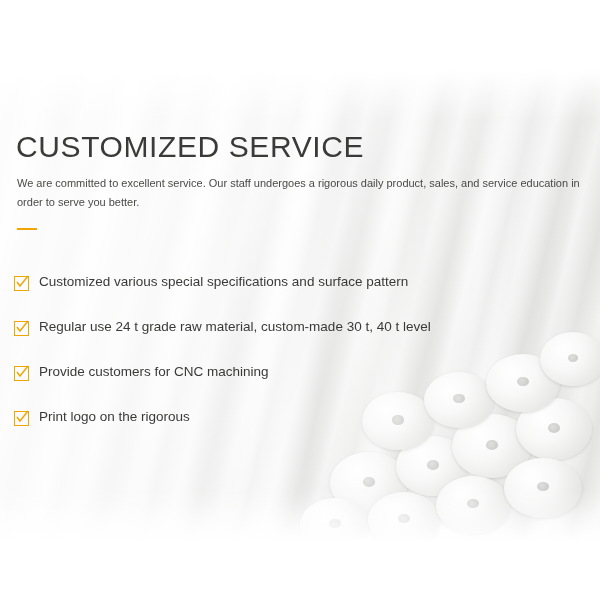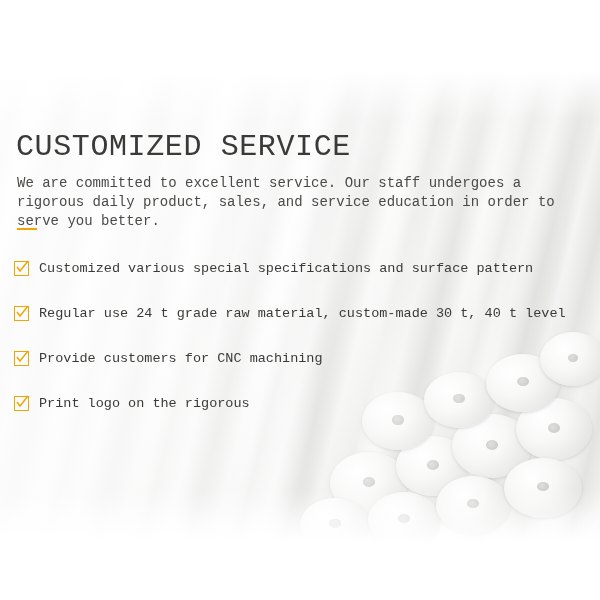--- a/index.html
+++ b/index.html
@@ -13,21 +13,20 @@
     font-family: "Liberation Sans", sans-serif;
     overflow: hidden;
   }
 
   .banner {
     position: relative;
     width: 600px;
     height: 600px;
     background: #ffffff;
     overflow: hidden;
-    font-family: Liberation Mono, monospace;
   }
 
   
   .photo {
     position: absolute;
     left: 0;
     top: 0;
     width: 600px;
     height: 600px;
     background:
@@ -124,21 +123,21 @@
     color: #3a3a38;
     font-weight: normal;
     margin: 0;
     white-space: nowrap;
   }
   .subtitle {
     position: absolute;
     left: 17px;
     top: 174px;
     width: 566px;
-    font-size: 14px;
+    font-size: 11px;
     line-height: 19px;
     color: #4a4a48;
   }
   .rule {
     position: absolute;
     left: 17px;
     top: 228px;
     width: 20px;
     height: 2px;
     background: #f0a500;
@@ -147,21 +146,21 @@
   .features {
     position: absolute;
     left: 14px;
     top: 246px;
     width: 570px;
   }
   .feature {
     position: relative;
     height: 45px;
     display: flex;
-    align-items: center;
+    align-items: flex-end;
   }
   .check {
     width: 13px;
     height: 13px;
     border: 1px solid #f0a500;
     margin-right: 10px;
     flex: 0 0 auto;
     position: relative;
   }
   .check svg { position: absolute; left: 1px; top: -2px; }

